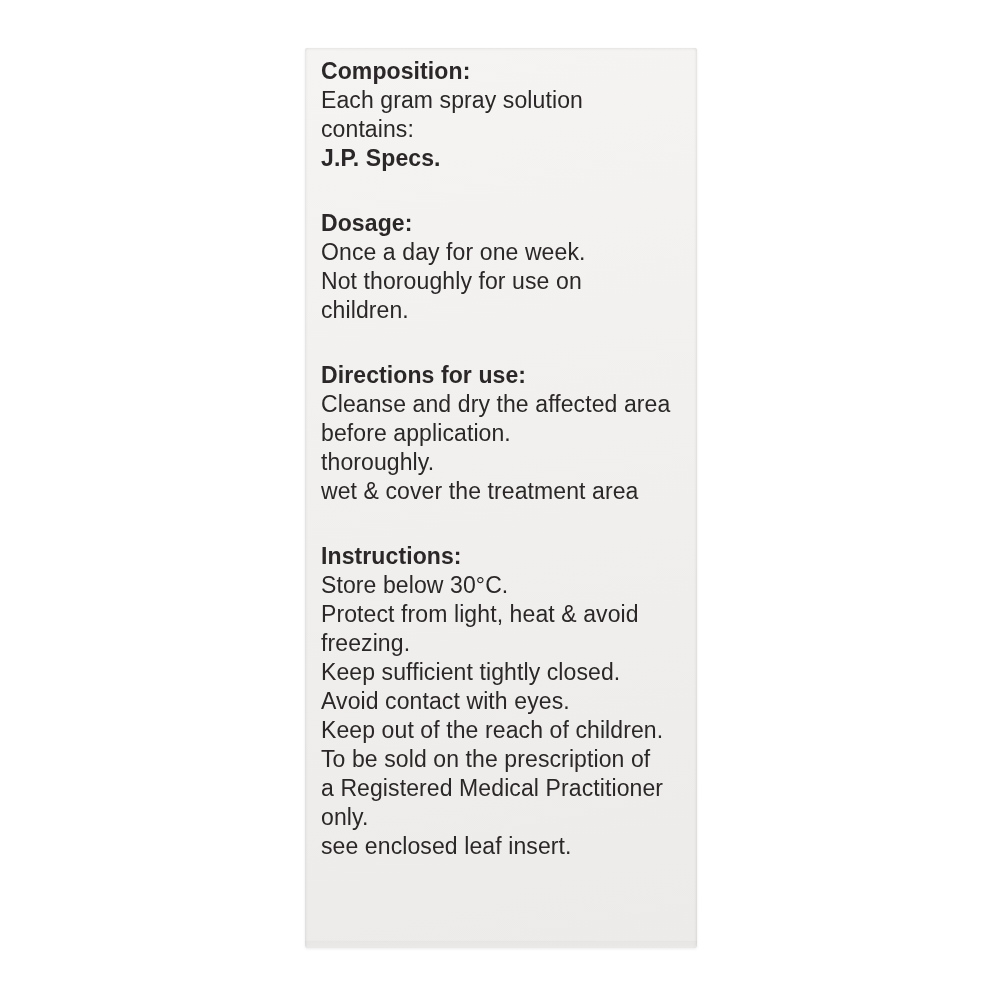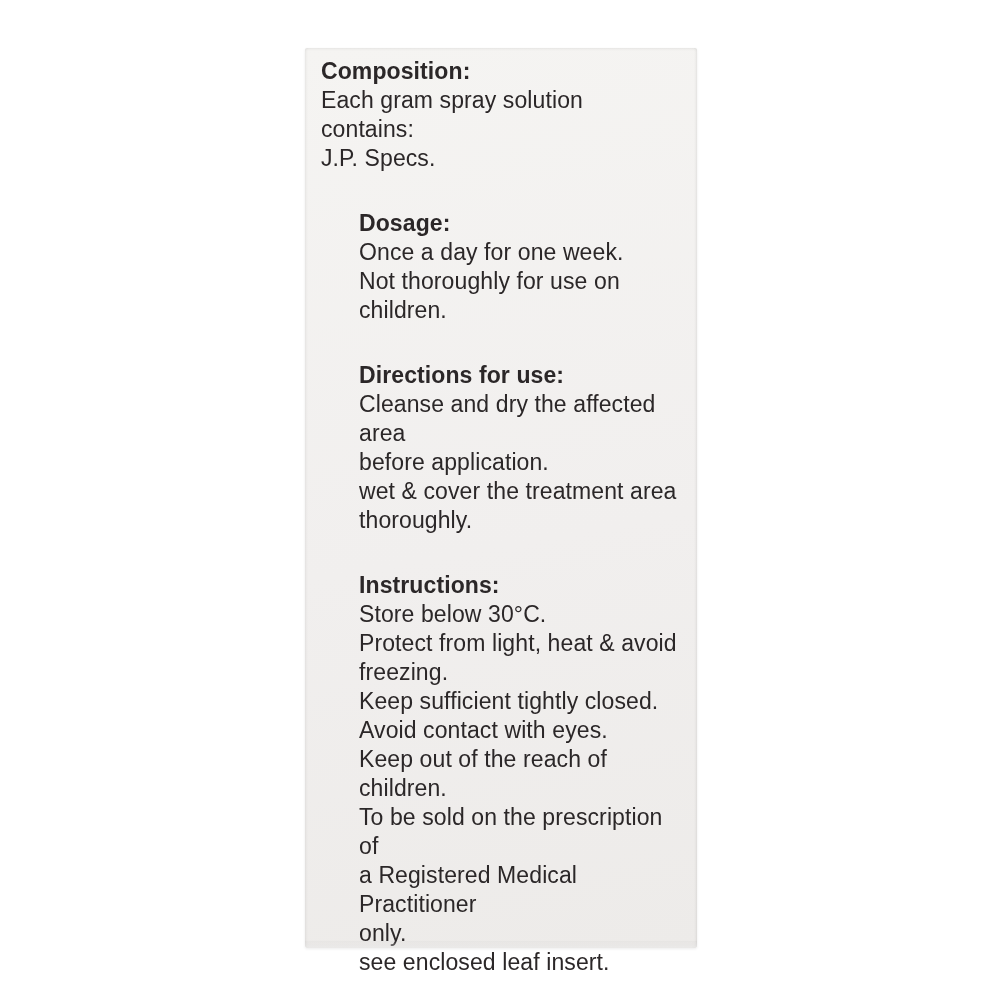--- a/index.html
+++ b/index.html
@@ -42,27 +42,26 @@
     position: absolute;
     left: 0;
     bottom: 0;
     width: 100%;
     height: 7px;
     background: linear-gradient(180deg, rgba(0,0,0,0.02), rgba(255,255,255,0.45));
     pointer-events: none;
   }
   .label-section + .label-section {
     margin-top: 36px;
-    margin-left: 38px;
   }
   .heading {
     font-weight: bold;
   }
   .line.bold {
-    font-weight: normal;
+    font-weight: bold;
   }
 </style>
 </head>
 <body>
 
 <div class="photo">
   <div class="panel">
     <div id="sections">
         <section class="label-section">
           <div class="heading">Composition:</div>
@@ -72,22 +71,22 @@
         <section class="label-section">
           <div class="heading">Dosage:</div>
           <div class="line">Once a day for one week.</div>
           <div class="line">Not thoroughly for use on</div>
           <div class="line">children.</div>
         </section>
         <section class="label-section">
           <div class="heading">Directions for use:</div>
           <div class="line">Cleanse and dry the affected area</div>
           <div class="line">before application.</div>
+          <div class="line">thoroughly.</div>
           <div class="line">wet &amp; cover the treatment area</div>
-          <div class="line">thoroughly.</div>
         </section>
         <section class="label-section">
           <div class="heading">Instructions:</div>
           <div class="line">Store below 30°C.</div>
           <div class="line">Protect from light, heat &amp; avoid</div>
           <div class="line">freezing.</div>
           <div class="line">Keep sufficient tightly closed.</div>
           <div class="line">Avoid contact with eyes.</div>
           <div class="line">Keep out of the reach of children.</div>
           <div class="line">To be sold on the prescription of</div>

